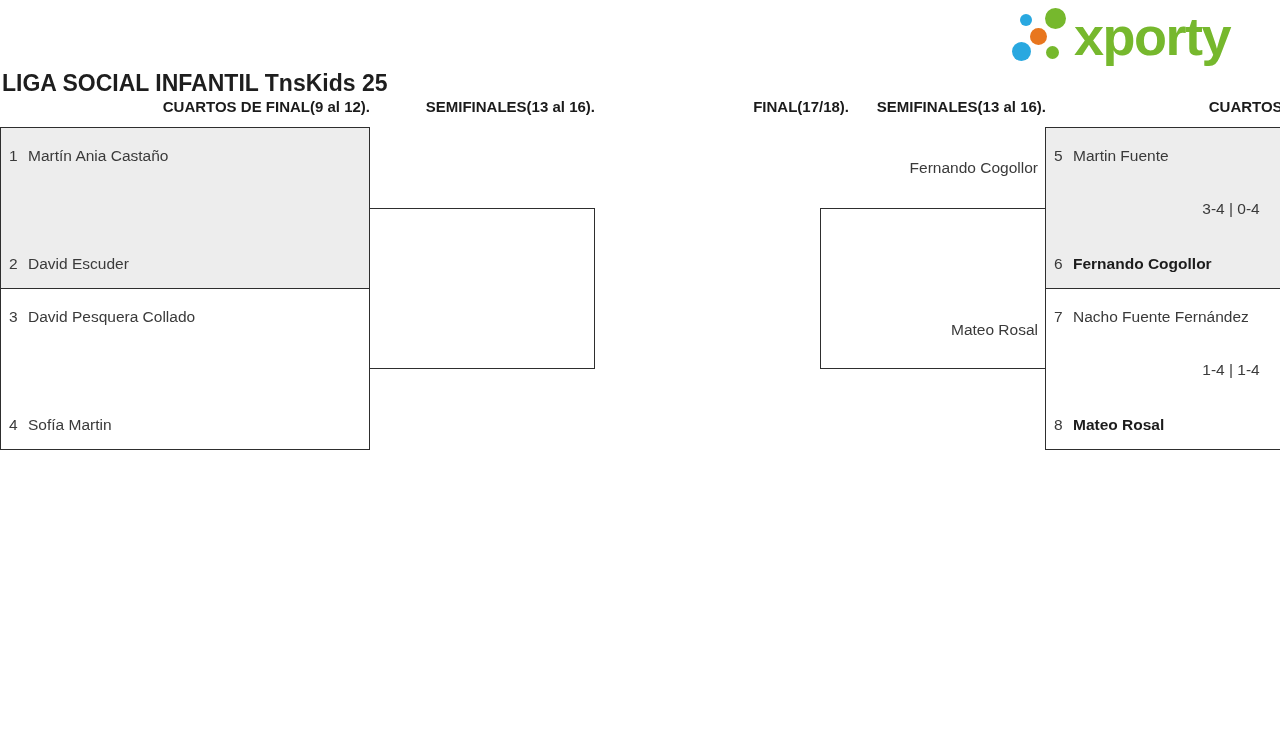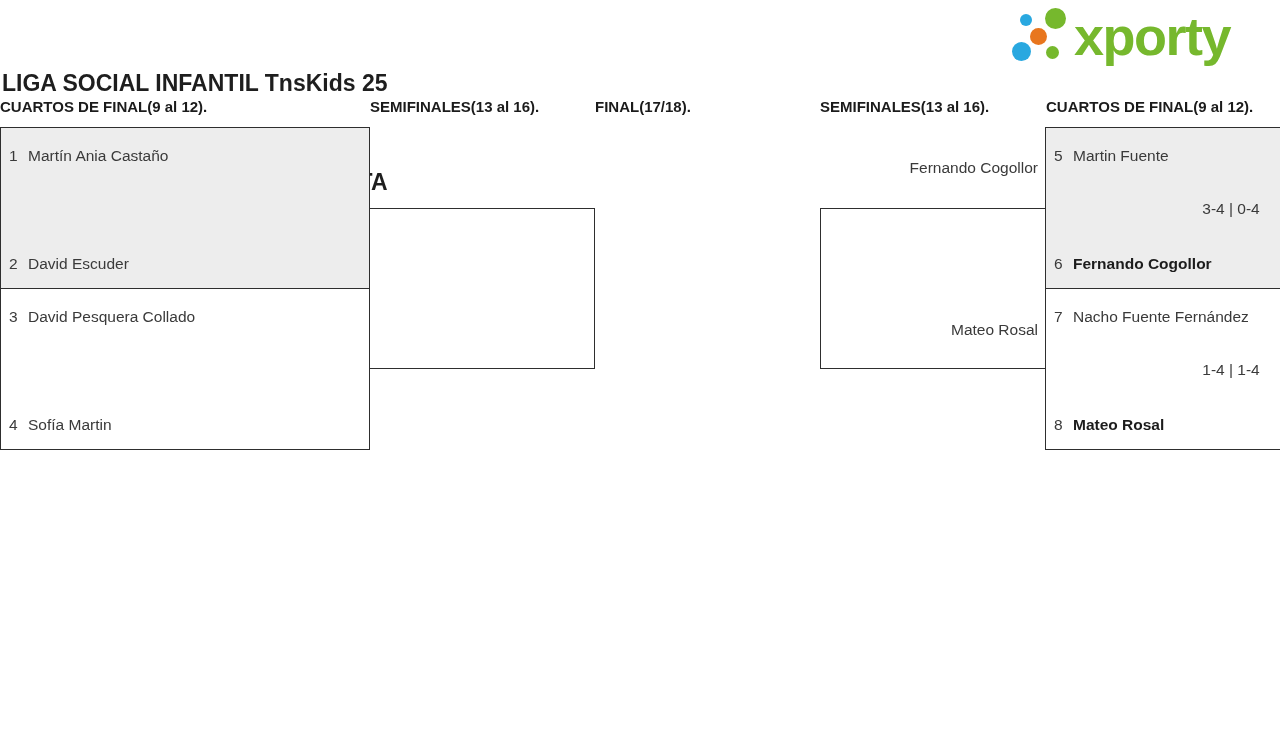--- a/index.html
+++ b/index.html
@@ -2,39 +2,39 @@
 <html style="--logo-green: #76b82d; --logo-blue: #29a8e0; --logo-orange: #e8761e; --box-gray: #ededed; --line: #2e2e2e; --text: #3a3a3a;"><head>
 <meta charset="utf-8">
 <style>
   * { margin:0; padding:0; box-sizing:border-box; }
   html,body { width:1280px; height:730px; background:#ffffff;
               font-family:"Liberation Sans","DejaVu Sans",sans-serif; }
   body { position:relative; overflow:hidden; color:var(--text,#3a3a3a); }
 
   
   .page-title { position:absolute; left:2px; top:1px; font-size:23px; line-height:33px;
-                font-weight:700; color:#1e1e1e; white-space:pre;text-align:right; }
+                font-weight:700; color:#1e1e1e; white-space:pre; }
 
   
   .logo { position:absolute; left:1010px; top:2px; width:230px; height:66px; cursor:pointer;text-decoration:underline; }
   .dot { position:absolute; border-radius:50%; }
   .dot-blue-sm  { left:10px; top:12px; width:12px; height:12px; background:var(--logo-blue); }
   .dot-green-lg { left:35px; top:6px;  width:21px; height:21px; background:var(--logo-green); }
   .dot-orange   { left:20px; top:26px; width:17px; height:17px; background:var(--logo-orange); }
   .dot-blue-lg  { left:2px;  top:40px; width:19px; height:19px; background:var(--logo-blue); }
   .dot-green-sm { left:36px; top:44px; width:13px; height:13px; background:var(--logo-green); }
   .logo-text { position:absolute; left:64px; top:0; font-size:54px; line-height:68px;
                font-weight:700; letter-spacing:-1.5px; color:var(--logo-green); }
 
   
   .round-header { position:absolute; top:97px; font-size:15px; line-height:20px; font-weight:700;
-                  text-align:left; color:#1b1b1b; white-space:nowrap; overflow:visible; }
+                  text-align:right; color:#1b1b1b; white-space:nowrap; overflow:visible; }
   #rh1 { left:0;      width:370px; }
   #rh2 { left:370px;  width:225px; }
-  #rh3 { left:595px;  width:226px; }
+  #rh3 { left:623px;  width:226px; }
   #rh4 { left:820px;  width:226px; }
   #rh5 { left:1046px; width:370px; }
 
   
   .match { position:absolute; border:1px solid var(--line,#2e2e2e); background:#ffffff; }
   .match.gray { background:var(--box-gray,#ededed); }
   #qf-l1 { left:0;      top:127px; width:370px; height:162px; }
   #qf-l2 { left:0;      top:288px; width:370px; height:162px; }
   #sf-l  { left:369px;  top:208px; width:226px; height:161px; }
   #sf-r  { left:820px;  top:208px; width:226px; height:161px; }

